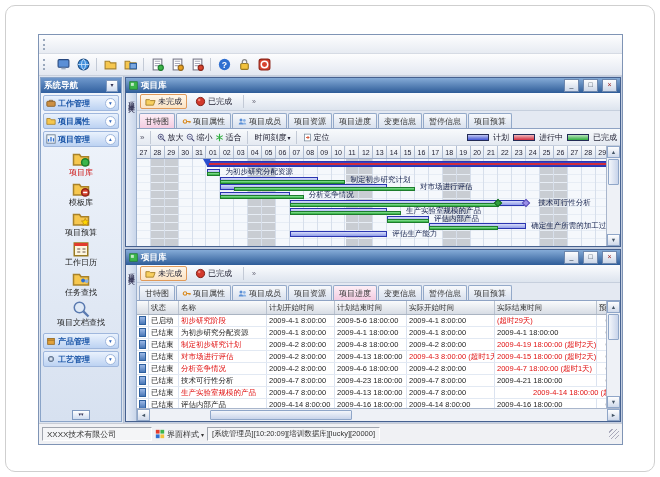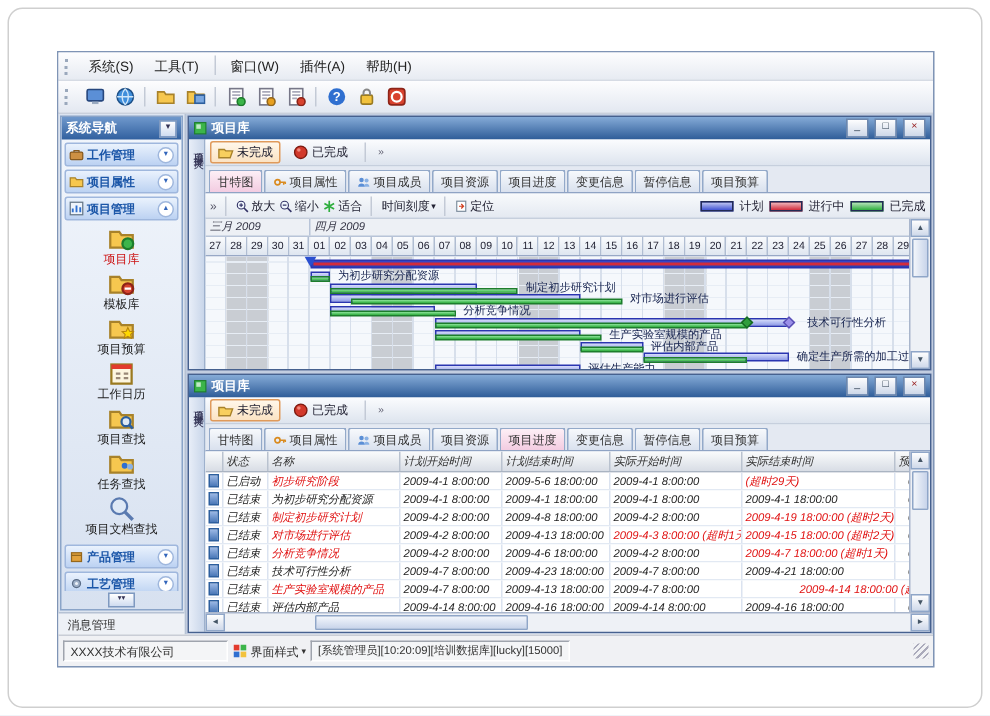--- a/index.html
+++ b/index.html
@@ -96,21 +96,21 @@
     font-size:5.5px;color:#456;display:flex;align-items:center;justify-content:center;box-sizing:border-box;}
   .sthumb-v{height:24px;margin:1px;background:linear-gradient(90deg,#f3f6fb,#c8d4ea);border:1px solid #8fa6c8;border-radius:1px;}
   .sspacer{flex:1;}
   .hscroll{height:12px;flex:none;display:flex;border-top:1px solid #a9b6cc;background:#eef1f6;}
   .hbtn{width:13px;height:100%;flex:none;background:linear-gradient(#fefefe,#cfd9ea);border:1px solid #8fa6c8;
     font-size:5.5px;color:#456;display:flex;align-items:center;justify-content:center;box-sizing:border-box;}
   .sthumb-h{width:140px;margin:1px 0 1px 60px;background:linear-gradient(#f3f6fb,#c8d4ea);border:1px solid #8fa6c8;border-radius:1px;}
   
   .tablewrap{flex:1;display:flex;flex-direction:column;min-height:0;}
   .tbl-top{flex:1;display:flex;min-height:0;}
-  .tbl-main{flex:1;overflow:hidden;display:flex;flex-direction:column;background:#fff;font-style:italic;}
+  .tbl-main{flex:1;overflow:hidden;display:flex;flex-direction:column;background:#fff;}
   .thead{height:13px;flex:none;display:flex;background:linear-gradient(#fafbfc,#d8dde5);
     border-bottom:1px solid #aab4c2;font-size:7.5px;color:#333;}
   .th{display:flex;align-items:center;padding:0 2px;border-right:1px solid #b9c2cf;box-sizing:border-box;
     white-space:nowrap;overflow:hidden;flex:none;}
   .trow{height:11px;flex:none;display:flex;border-bottom:1px solid #e2e9f3;font-size:7.5px;background:#fff;}
   .td{padding:0 2px;border-right:1px solid #dbe3f0;white-space:nowrap;overflow:hidden;box-sizing:border-box;
     display:flex;align-items:center;flex:none;color:#222;}
   .red{color:#e01010;}
   .status-ico{width:7px;height:7px;background:linear-gradient(#9db9e6,#4a78b8);border:1px solid #2d5f9e;}
   
@@ -124,28 +124,20 @@
 </style>
 </head>
 <body>
 
 <div class="screen-frame"></div>
 
 <div class="app">
 
   <div class="menubar">
     <span class="grip"></span>
-    <span id="menu-items" style="display:flex;">
-        <span class="menu-item">系统(S)</span>
-        <span class="menu-item">工具(T)</span>
-        <span class="sep"></span>
-        <span class="menu-item">窗口(W)</span>
-        <span class="menu-item">插件(A)</span>
-        <span class="menu-item">帮助(H)</span>
-      </span>
   </div>
 
   <div class="toolbar">
     <span class="grip"></span>
     <span id="toolbar-icons" style="display:flex;align-items:center;">
         <span class="tbtn">
           <span class="ico">
             <svg viewBox="0 0 12 12" width="13" height="13">
               <rect x="1" y="1.5" width="10" height="7" rx="1" fill="#5b8fd6" stroke="#26477e"></rect>
               <rect x="4" y="9" width="4" height="1.5" fill="#9aaac0"></rect>
@@ -310,30 +302,20 @@
                       <rect x="1.5" y="2" width="9" height="2" fill="#e23b2e"></rect>
                       <path d="M3.5 6h2M7 6h2M3.5 8h2M7 8h2" stroke="#998877"></path>
                     </svg>
                   </span>
                   <span class="lbl">工作日历</span>
                 </div>
                 <div class="nav-item">
                   <span class="ico">
                     <svg viewBox="0 0 12 12" width="18" height="18">
                       <path d="M1 3h4l1 1.5h5V10H1z" fill="#f6c74f" stroke="#a8822a"></path>
-                      <circle cx="8" cy="7.4" r="2" fill="#dfe9f6" stroke="#2d5f9e"></circle>
-                      <path d="M9.4 8.8L11 10.5" stroke="#2d5f9e" stroke-width="1.2"></path>
-                    </svg>
-                  </span>
-                  <span class="lbl">项目查找</span>
-                </div>
-                <div class="nav-item">
-                  <span class="ico">
-                    <svg viewBox="0 0 12 12" width="18" height="18">
-                      <path d="M1 3h4l1 1.5h5V10H1z" fill="#f6c74f" stroke="#a8822a"></path>
                       <circle cx="7.4" cy="7" r="1.3" fill="#2f6fd0"></circle>
                       <circle cx="9.8" cy="7.4" r="1.3" fill="#89b1e4"></circle>
                     </svg>
                   </span>
                   <span class="lbl">任务查找</span>
                 </div>
                 <div class="nav-item">
                   <span class="ico">
                     <svg viewBox="0 0 12 12" width="18" height="18">
                       <circle cx="5" cy="5" r="3.5" fill="#dfe9f6" stroke="#5a7ab0"></circle>
@@ -365,23 +347,20 @@
                   </svg>
                 </span>
                 <span>工艺管理</span>
                 <span class="sec-chev">▾</span>
               </div>
             </div>
           </div>
         <div class="nav-bottom">
           <span class="nav-bottom-btn">▾▾</span>
         </div>
-      </div>
-      <div class="msg-tab">
-        <span>消息管理</span>
       </div>
     </div>
 
     <div class="mdi">
 
       <div class="win win-gantt">
         <div class="titlebar">
           <span class="ico" id="gantt-win-icon">
               <span class="ico">
                 <svg viewBox="0 0 12 12" width="9" height="9">
@@ -517,24 +496,20 @@
                   <span class="lg-swatch" style="background: linear-gradient(rgba(255, 255, 255, 0.667), transparent), rgb(67, 85, 212); border-color: rgb(34, 42, 85);"></span>
                   <span>计划</span>
                   <span class="lg-swatch" style="background: linear-gradient(rgba(255, 255, 255, 0.667), transparent), rgb(210, 44, 60); border-color: rgb(34, 42, 85);"></span>
                   <span>进行中</span>
                   <span class="lg-swatch" style="background: linear-gradient(rgba(255, 255, 255, 0.667), transparent), rgb(47, 174, 62); border-color: rgb(34, 42, 85);"></span>
                   <span>已完成</span>
                 </span>
             </div>
             <div class="timeline">
               <div class="tl-left">
-                <div class="months" id="months">
-                    <span class="mcell" style="left: 0px; width: 69.5px;">三月 2009</span>
-                    <span class="mcell" style="left: 69.5px; width: 403.1px;">四月 2009</span>
-                  </div>
                 <div class="days" id="days">
                     <span class="dcell" style="left: 0px; width: 13.9px;">27</span>
                     <span class="dcell" style="left: 13.9px; width: 13.9px;">28</span>
                     <span class="dcell" style="left: 27.8px; width: 13.9px;">29</span>
                     <span class="dcell" style="left: 41.7px; width: 13.9px;">30</span>
                     <span class="dcell" style="left: 55.6px; width: 13.9px;">31</span>
                     <span class="dcell" style="left: 69.5px; width: 13.9px;">01</span>
                     <span class="dcell" style="left: 83.4px; width: 13.9px;">02</span>
                     <span class="dcell" style="left: 97.3px; width: 13.9px;">03</span>
                     <span class="dcell" style="left: 111.2px; width: 13.9px;">04</span>
@@ -842,17 +817,17 @@
               <rect x="1" y="1" width="4.5" height="4.5" fill="#e23b2e"></rect>
               <rect x="6.5" y="1" width="4.5" height="4.5" fill="#3cb54a"></rect>
               <rect x="1" y="6.5" width="4.5" height="4.5" fill="#2f6fd0"></rect>
               <rect x="6.5" y="6.5" width="4.5" height="4.5" fill="#f2c23d"></rect>
             </svg>
           </span>
         </span>
       <span>界面样式</span>
       <span style="font-size:6px;">▾</span>
     </span>
-    <span class="spanel" style="font-size:7.5px;">[系统管理员][10:20:09][培训数据库][lucky][15000]</span>
+    <span class="spanel" style="font-size:7.5px;">[系统管理员][10:20:09][培训数据库][lucky][20000]</span>
     <span class="sgrip"></span>
   </div>
 
 </div>
 
 </body></html>

